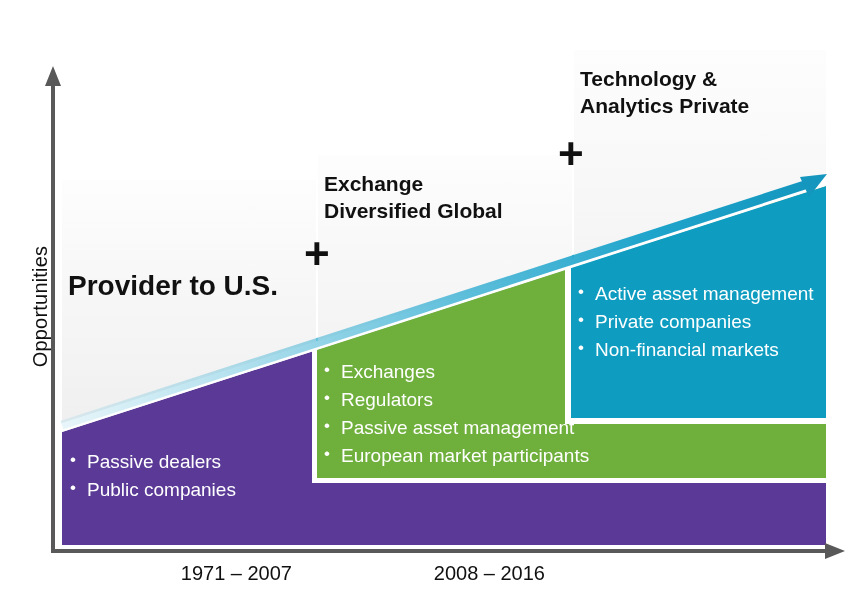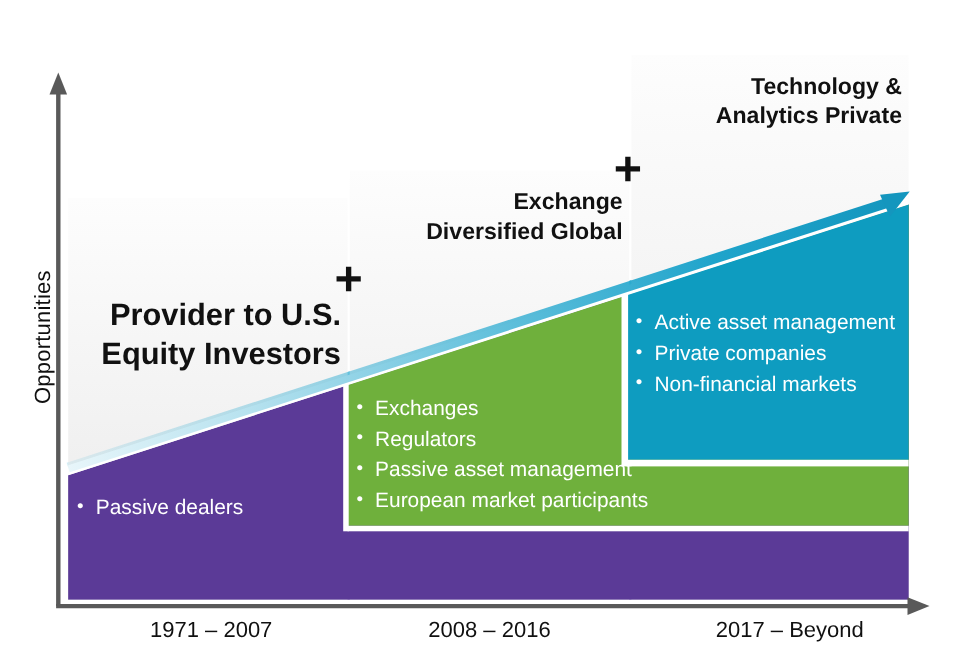--- a/index.html
+++ b/index.html
@@ -42,21 +42,21 @@
     white-space: nowrap;
   }
 
   
   .era-card {
     position: absolute;
     background: linear-gradient(180deg, #fdfdfd 0%, #f4f4f4 45%, #e9e9e9 100%);
     box-sizing: border-box;
   }
   .era-card .era-title {
-    text-align: right;
+    text-align: left;
     font-weight: bold;
     color: #111111;
     line-height: 1.30;
     padding: 0 6px;
   }
 
   #era-card-1 { left: 62px;  top: 180px; width: 254px; height: 365px; }
   #era-card-1 .era-title { font-size: 28px; padding-top: 88px; }
 
   #era-card-2 { left: 318px; top: 155px; width: 254px; height: 390px; }
@@ -113,21 +113,21 @@
     line-height: 1;
     font-family: "Liberation Sans", sans-serif;
   }
   #plus-1 { left: 304px; top: 232px; }
   #plus-2 { left: 558px; top: 132px; }
 
   
   .era-axis-label {
     position: absolute;
     top: 562px;
-    text-align: center;
+    text-align: right;
     font-size: 20px;
     color: #101010;
     white-space: nowrap;
   }
   #era-axis-label-1 { left: 92px;  width: 200px; }
   #era-axis-label-2 { left: 345px; width: 200px; }
   #era-axis-label-3 { left: 618px; width: 200px; }
 </style>
 </head>
 <body>
@@ -162,21 +162,20 @@
     </defs>
     <g>
       <line x1="62" y1="425" x2="816" y2="181" stroke="url(#arrowGrad)" stroke-width="9" stroke-linecap="butt"></line>
       <polygon points="826,175 801,178 808,196" fill="#1496BE"></polygon>
     </g>
   </svg>
 
   <div class="era-card" id="era-card-1">
     <div class="era-title">
       <div>Provider to U.S.</div>
-      <div>Equity Investors</div>
     </div>
   </div>
 
   <div class="era-card" id="era-card-2">
     <div class="era-title">
       <div>Exchange</div>
       <div>Diversified Global</div>
     </div>
   </div>
 
@@ -198,20 +197,21 @@
     <polygon points="62,423 826,177 826,186 62,432" fill="#ffffff"></polygon>
     <g>
       <line x1="62" y1="425" x2="814" y2="182" stroke="url(#arrowGrad)" stroke-width="9" stroke-linecap="butt"></line>
       <polygon points="827,174 800,177 809,197" fill="#1496BE"></polygon>
     </g>
   </svg>
 
   <div class="bullets" id="bullets-purple">
     <ul>
       <li>Passive dealers</li>
+      <li>Public companies</li>
     </ul>
   </div>
 
   <div class="bullets" id="bullets-green">
     <ul>
       <li>Exchanges</li>
       <li>Regulators</li>
       <li>Passive asset management</li>
       <li>European market participants</li>
     </ul>
@@ -234,15 +234,14 @@
     <polygon points="53,66 45,86 61,86" fill="#595959"></polygon>
 
     <line x1="51" y1="551" x2="830" y2="551" stroke="#595959" stroke-width="4"></line>
     <polygon points="845,551 825,543 825,559" fill="#595959"></polygon>
   </svg>
 
   <div id="y-axis-label">Opportunities</div>
 
   <div class="era-axis-label" id="era-axis-label-1">1971 – 2007</div>
   <div class="era-axis-label" id="era-axis-label-2">2008 – 2016</div>
-  <div class="era-axis-label" id="era-axis-label-3">2017 – Beyond</div>
 
 </div>
 
 </body></html>

